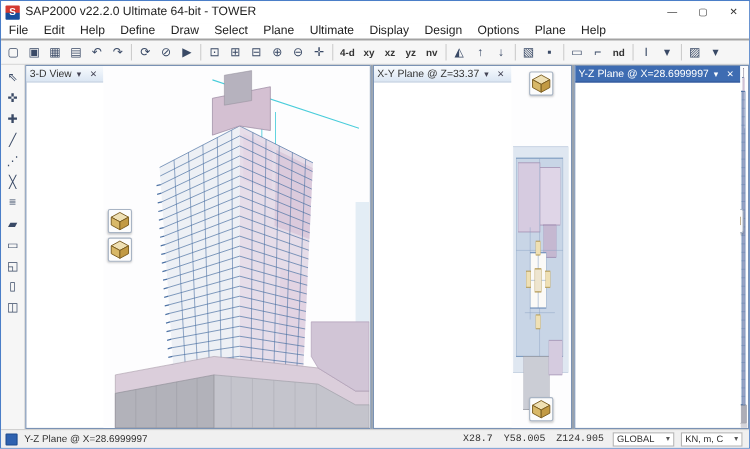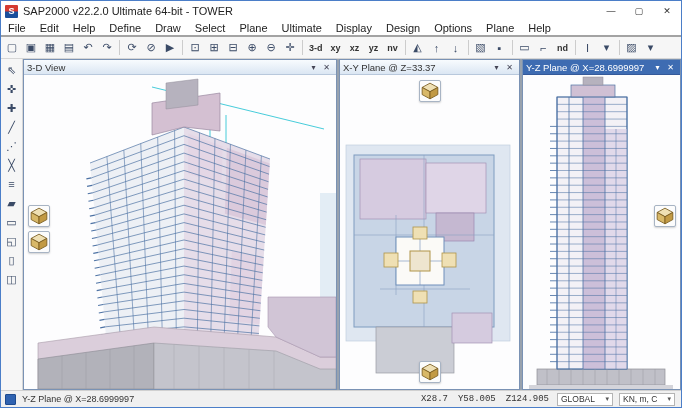--- a/index.html
+++ b/index.html
@@ -26,21 +26,21 @@
     font-size:11px;color:#3a4a66;padding:0 2px;border:1px solid transparent;border-radius:2px;}
   .tb-btn.txt{font-size:9px;font-weight:bold;color:#333;}
   .tb-sep{width:1px;height:15px;background:#cccccc;margin:0 2px;}
 
   
   .main{flex:1;display:flex;min-height:0;}
   .side-toolbar{width:22px;background:#f6f6f6;border-right:1px solid #d6d6d6;display:flex;flex-direction:column;align-items:center;padding-top:2px;gap:1px;flex:0 0 auto;}
   .sb-btn{width:18px;height:18px;display:flex;align-items:center;justify-content:center;font-size:11px;color:#3a4a66;border:1px solid transparent;border-radius:2px;}
 
   .mdi{flex:1;display:flex;gap:2px;background:#98a2ae;min-width:0;}
-  .win{display:flex;flex-direction:column;border:1px solid #7a92b4;background:#fff;min-width:0;}
+  .win{display:flex;flex-direction:row;border:1px solid #7a92b4;background:#fff;min-width:0;}
   .win1{flex:0 0 314px;}
   .win2{flex:0 0 181px;justify-content:space-between;}
   .win3{flex:1;}
   .wtitle{height:15px;background:linear-gradient(#f8fbfe,#dbe6f3);border-bottom:1px solid #b8c8dc;display:flex;align-items:center;font-size:9.5px;color:#333;padding:0 3px;flex:0 0 auto;}
   .win.active .wtitle{background:#3e6cb2;color:#fff;border-bottom-color:#34599a;}
   .wt-text{flex:1;white-space:nowrap;overflow:hidden;}
   .wbtn{width:13px;text-align:center;font-size:8px;color:#445;}
   .win.active .wbtn{color:#fff;}
   .wbody{flex:1;position:relative;background:#fdfdfe;overflow:hidden;}
   .wbody svg{position:absolute;left:0;top:0;width:100%;height:100%;}
@@ -102,21 +102,21 @@
       <div class="tb-btn">⊘</div>
       <div class="tb-btn">▶</div>
       <div class="tb-sep"></div>
       <div class="tb-btn">⊡</div>
       <div class="tb-btn">⊞</div>
       <div class="tb-btn">⊟</div>
       <div class="tb-btn">⊕</div>
       <div class="tb-btn">⊖</div>
       <div class="tb-btn">✛</div>
       <div class="tb-sep"></div>
-      <div class="tb-btn txt">3-d</div>
+      <div class="tb-btn txt">4-d</div>
       <div class="tb-btn txt">xy</div>
       <div class="tb-btn txt">xz</div>
       <div class="tb-btn txt">yz</div>
       <div class="tb-btn txt">nv</div>
       <div class="tb-sep"></div>
       <div class="tb-btn">◭</div>
       <div class="tb-btn">↑</div>
       <div class="tb-btn">↓</div>
       <div class="tb-sep"></div>
       <div class="tb-btn">▧</div>

